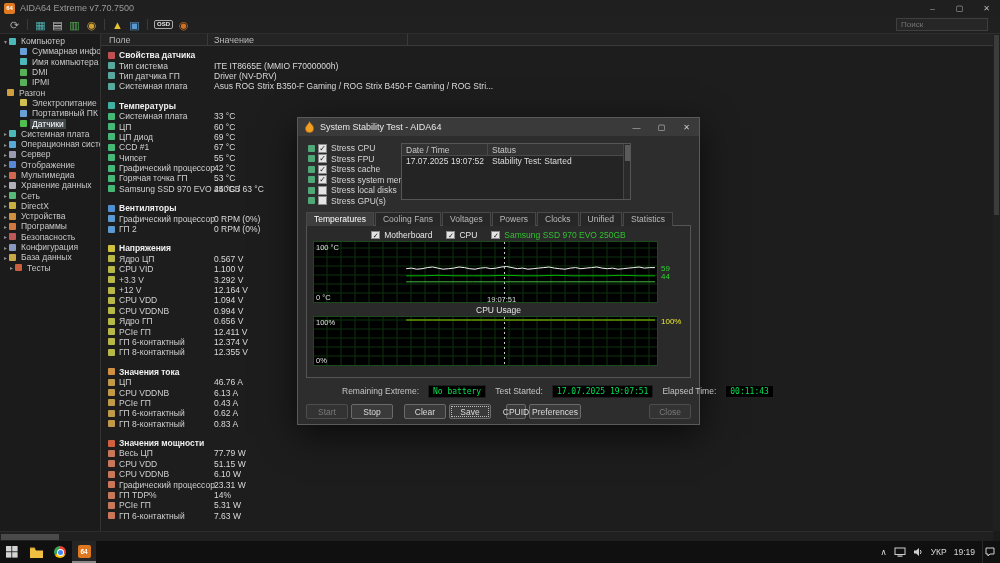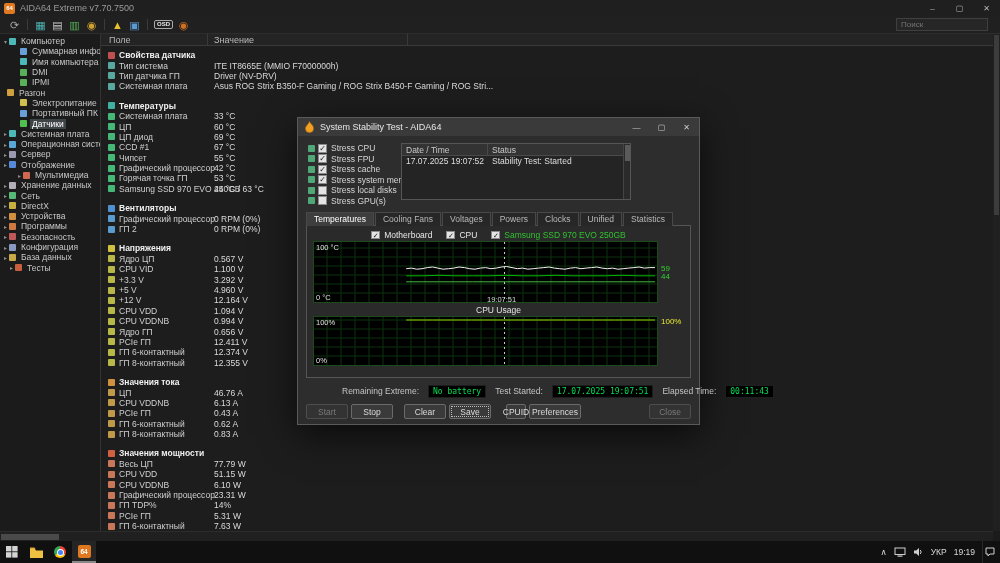--- a/index.html
+++ b/index.html
@@ -198,21 +198,21 @@
         <div class="tree-item" style="padding-left: 2px;">
           <span class="tree-arrow">▸</span>
           <span class="tree-icon" style="background: rgb(154, 154, 176);"></span>
           <span class="tree-label">Сервер</span>
         </div>
         <div class="tree-item" style="padding-left: 2px;">
           <span class="tree-arrow">▸</span>
           <span class="tree-icon" style="background: rgb(88, 136, 216);"></span>
           <span class="tree-label">Отображение</span>
         </div>
-        <div class="tree-item" style="padding-left: 16px;">
+        <div class="tree-item" style="padding-left: 2px;">
           <span class="tree-arrow">▸</span>
           <span class="tree-icon" style="background: rgb(208, 104, 80);"></span>
           <span class="tree-label">Мультимедиа</span>
         </div>
         <div class="tree-item" style="padding-left: 2px;">
           <span class="tree-arrow">▸</span>
           <span class="tree-icon" style="background: rgb(176, 176, 184);"></span>
           <span class="tree-label">Хранение данных</span>
         </div>
         <div class="tree-item" style="padding-left: 2px;">
@@ -393,27 +393,20 @@
               <span class="lbl">CPU VID</span>
             </div>
             <div class="c2">1.100 V</div>
           </div>
           <div class="trow">
             <div class="c1">
               <span class="row-icon" style="background: rgb(184, 184, 72);"></span>
               <span class="lbl">+3.3 V</span>
             </div>
             <div class="c2">3.292 V</div>
-          </div>
-          <div class="trow">
-            <div class="c1">
-              <span class="row-icon" style="background: rgb(184, 184, 72);"></span>
-              <span class="lbl">+5 V</span>
-            </div>
-            <div class="c2">4.960 V</div>
           </div>
           <div class="trow">
             <div class="c1">
               <span class="row-icon" style="background: rgb(184, 184, 72);"></span>
               <span class="lbl">+12 V</span>
             </div>
             <div class="c2">12.164 V</div>
           </div>
           <div class="trow">
             <div class="c1">

